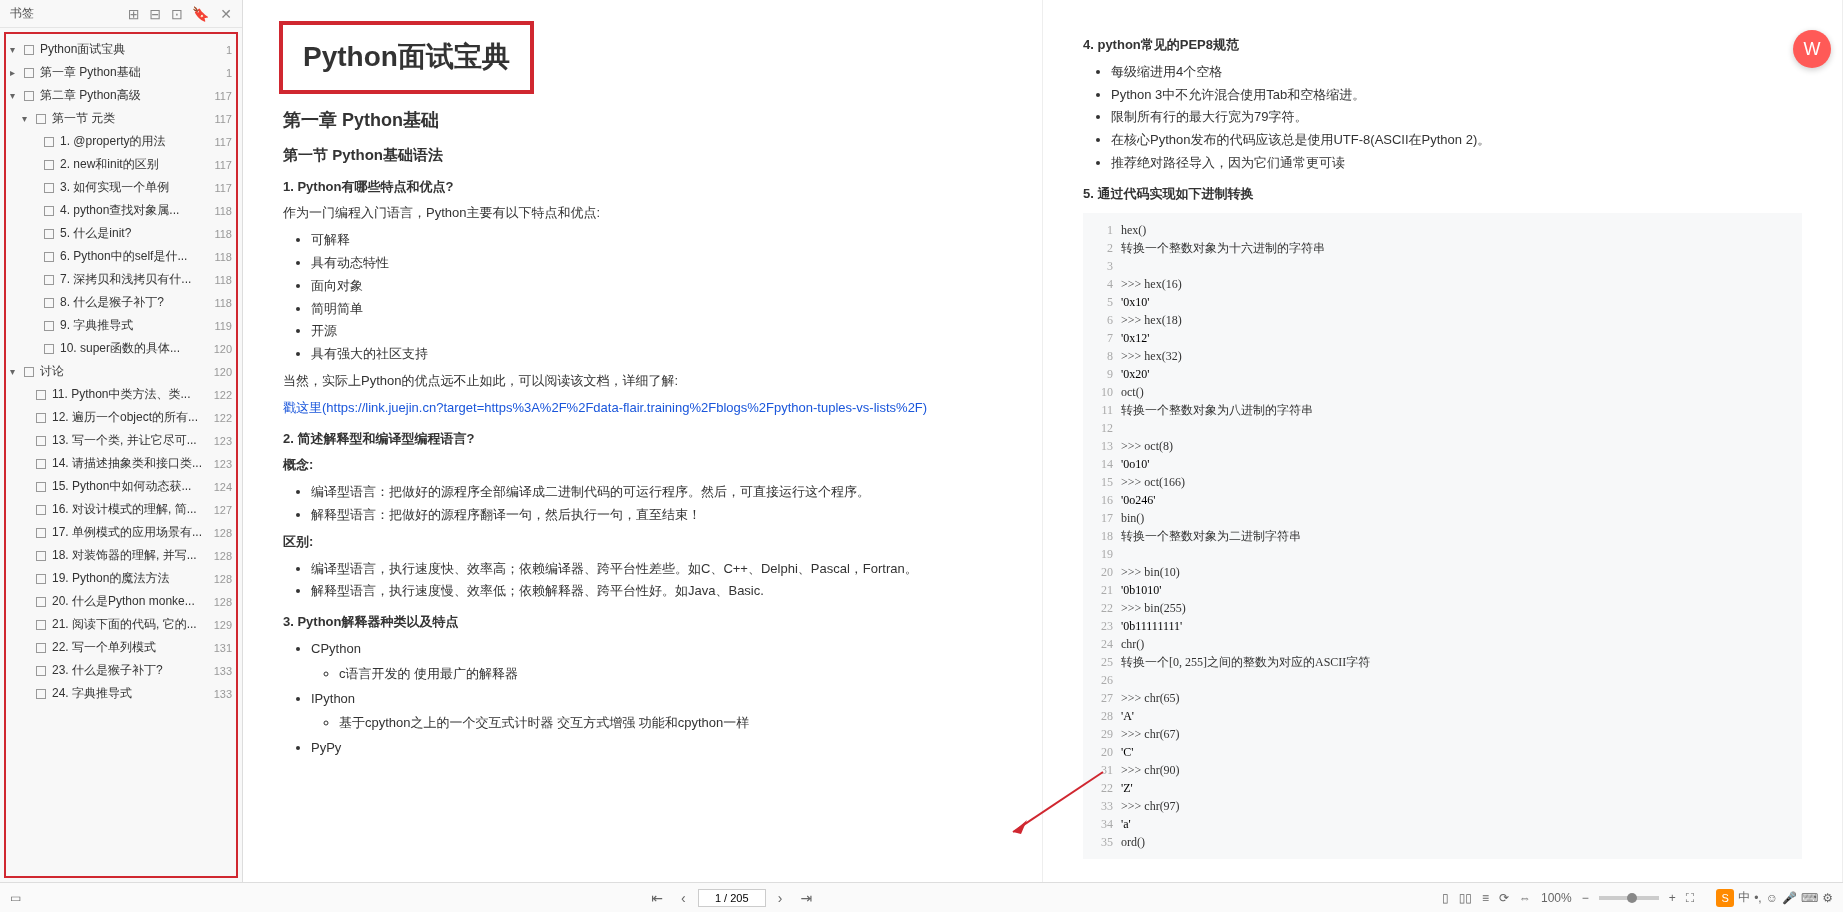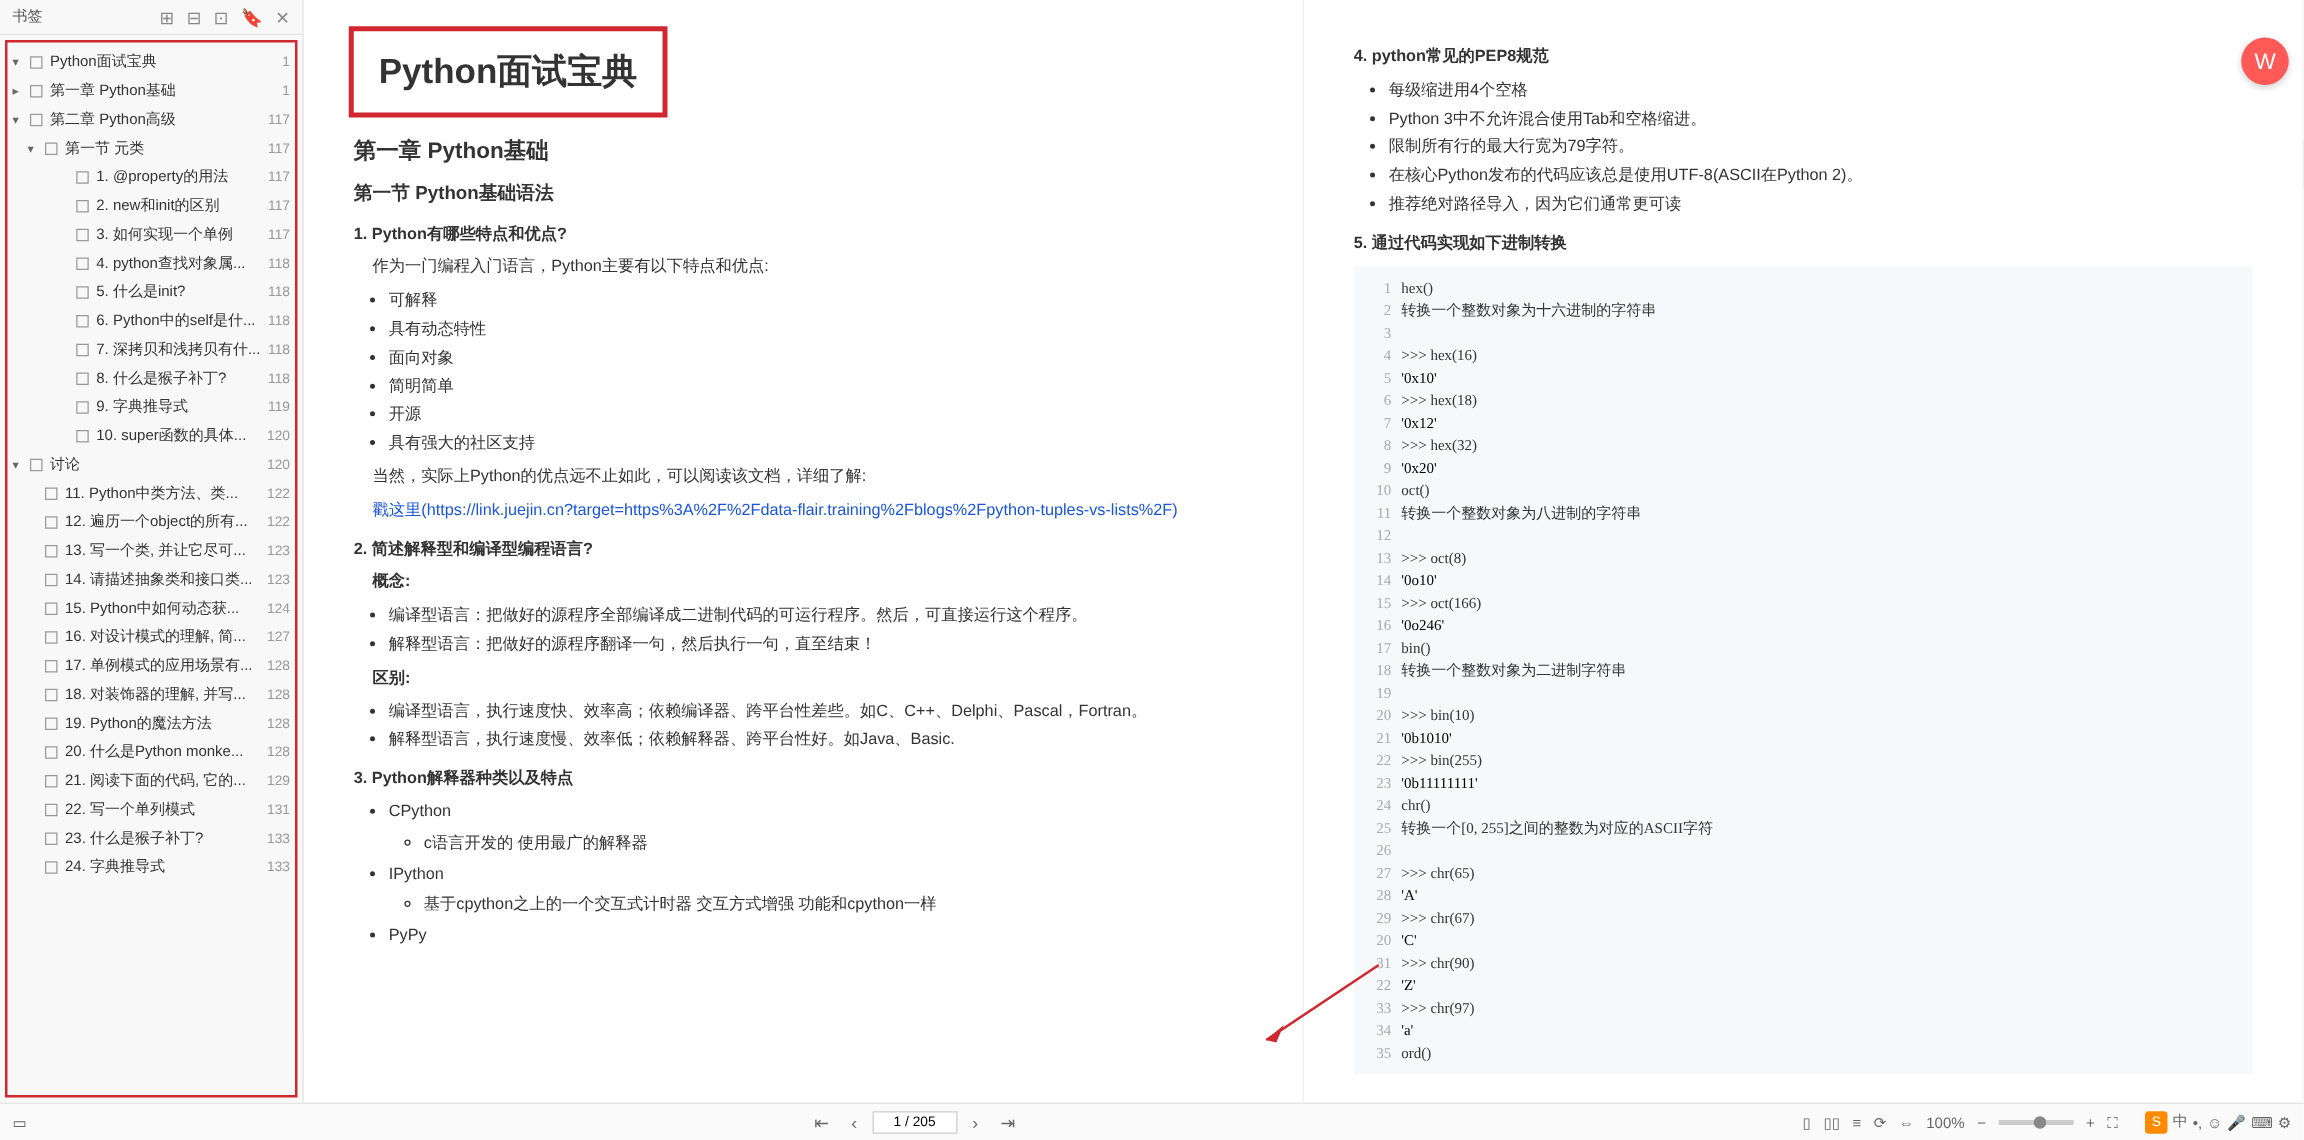--- a/index.html
+++ b/index.html
@@ -9,31 +9,31 @@
 .sb-head{display:flex;align-items:center;padding:5px 10px;border-bottom:1px solid #e5e5e5;font-size:12px;color:#555}
 .sb-title{flex:1}
 .sb-icons{display:flex;gap:10px}
 .sb-icons span{cursor:pointer;color:#888;font-size:14px}
 .bookmarks{flex:1;overflow-y:auto;padding:8px 4px;font-size:12px;outline:2px solid #d02730;outline-offset:-4px;margin:2px}
 .bm{display:flex;align-items:center;padding:3px 4px;cursor:pointer;color:#333}
 .bm .tw{width:12px;color:#666;font-size:10px;margin-right:2px}
 .bm .sq{width:10px;height:10px;border:1px solid #999;margin-right:6px;flex-shrink:0}
 .bm .lbl{flex:1;white-space:nowrap;overflow:hidden;text-overflow:ellipsis}
 .bm .pg{color:#999;font-size:11px;padding-left:6px}
-.ind1{padding-left:16px}.ind2{padding-left:41px}
+.ind1{padding-left:16px}.ind2{padding-left:24px}
 .content{flex:1;display:flex;overflow:auto;background:#fff;position:relative}
 .page{width:50%;padding:25px 40px;font-size:13px;color:#333;line-height:1.6;border-right:1px solid #eee}
 .title-box{outline:4px solid #d02730;padding:10px 20px;margin-bottom:6px;display:inline-block}
 .doc-title{font-size:28px;font-weight:bold}
 h2{font-size:18px;margin:10px 0 6px;font-weight:bold}
 h3{font-size:15px;margin:8px 0 6px;font-weight:bold}
 h4{font-size:13px;margin:10px 0 6px;font-weight:bold}
 .page ul{padding-left:28px;margin:4px 0}
 .page li{margin:2px 0}
-.page p{margin:6px 15px}
+.page p{margin:6px 0}
 a{color:#1a56db;}
 .code{background:#f7f8f9;padding:8px 10px;font-family:Liberation Serif, serif;font-size:12px;line-height:1.5;margin-top:8px}
 .code .ln{color:#aaa;display:inline-block;width:20px;text-align:right;margin-right:8px}
 .code .str{color:#000000}
 .arrow{position:absolute;left:50%;bottom:40px;transform:translate(-50px,0)}
 .fab{position:fixed;top:30px;right:12px;width:38px;height:38px;border-radius:19px;background:#ff5a57;display:flex;align-items:center;justify-content:center;color:#fff;font-size:18px;box-shadow:0 2px 6px rgba(0,0,0,.2)}
 .toolbar{height:30px;border-top:1px solid #ddd;display:flex;align-items:center;padding:0 10px;background:#fafafa;font-size:12px;color:#666}
 .tb-center{flex:1;display:flex;justify-content:center;align-items:center;gap:6px}
 .tb-center button{background:none;border:none;cursor:pointer;color:#666;font-size:14px;padding:2px 6px}
 .pginput{width:68px;text-align:center;border:1px solid #ccc;padding:2px;font-size:11px}

